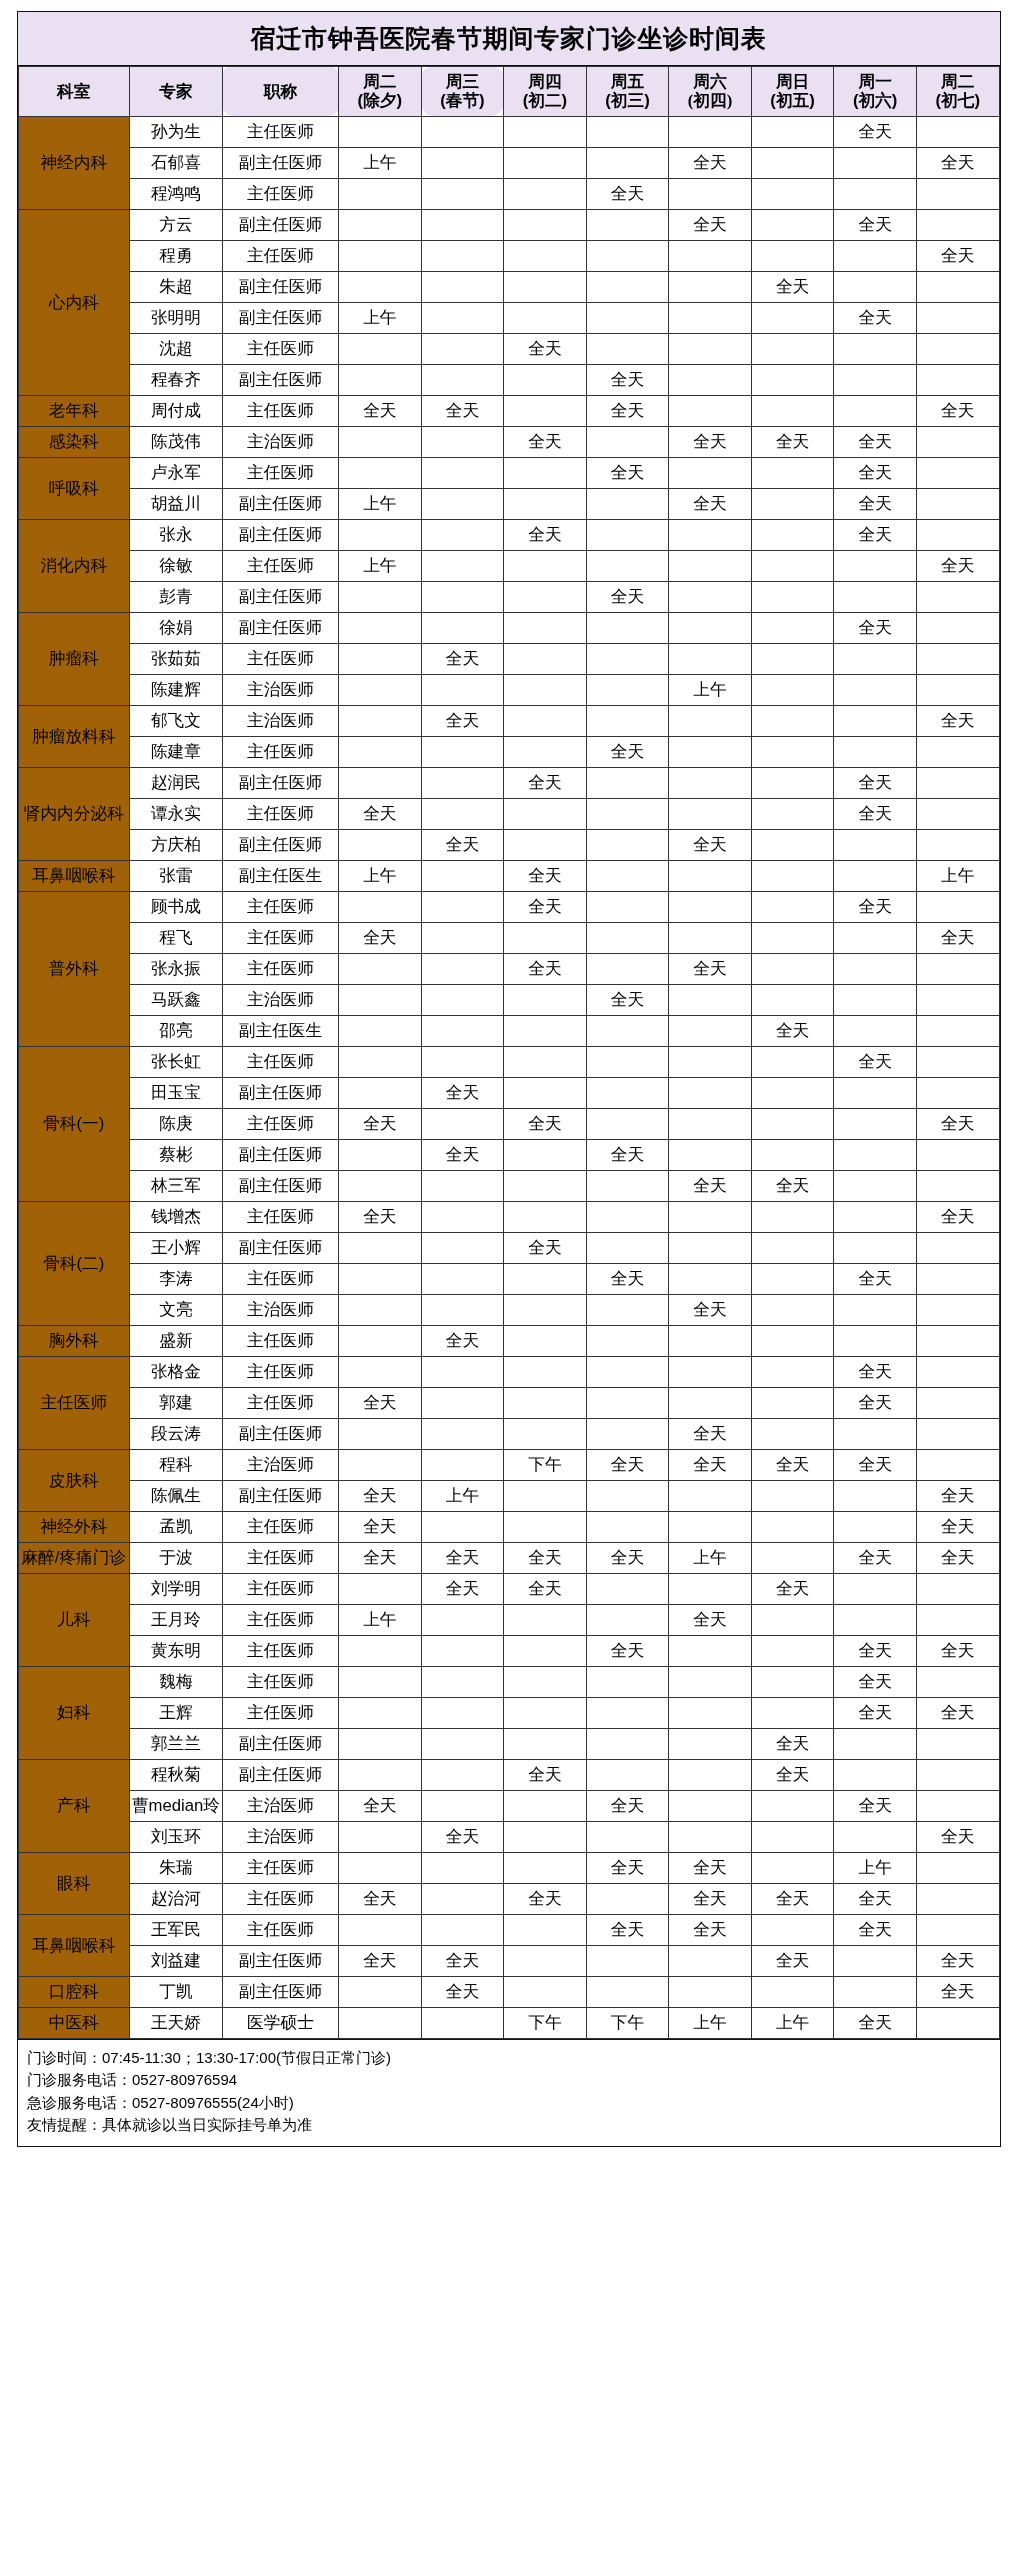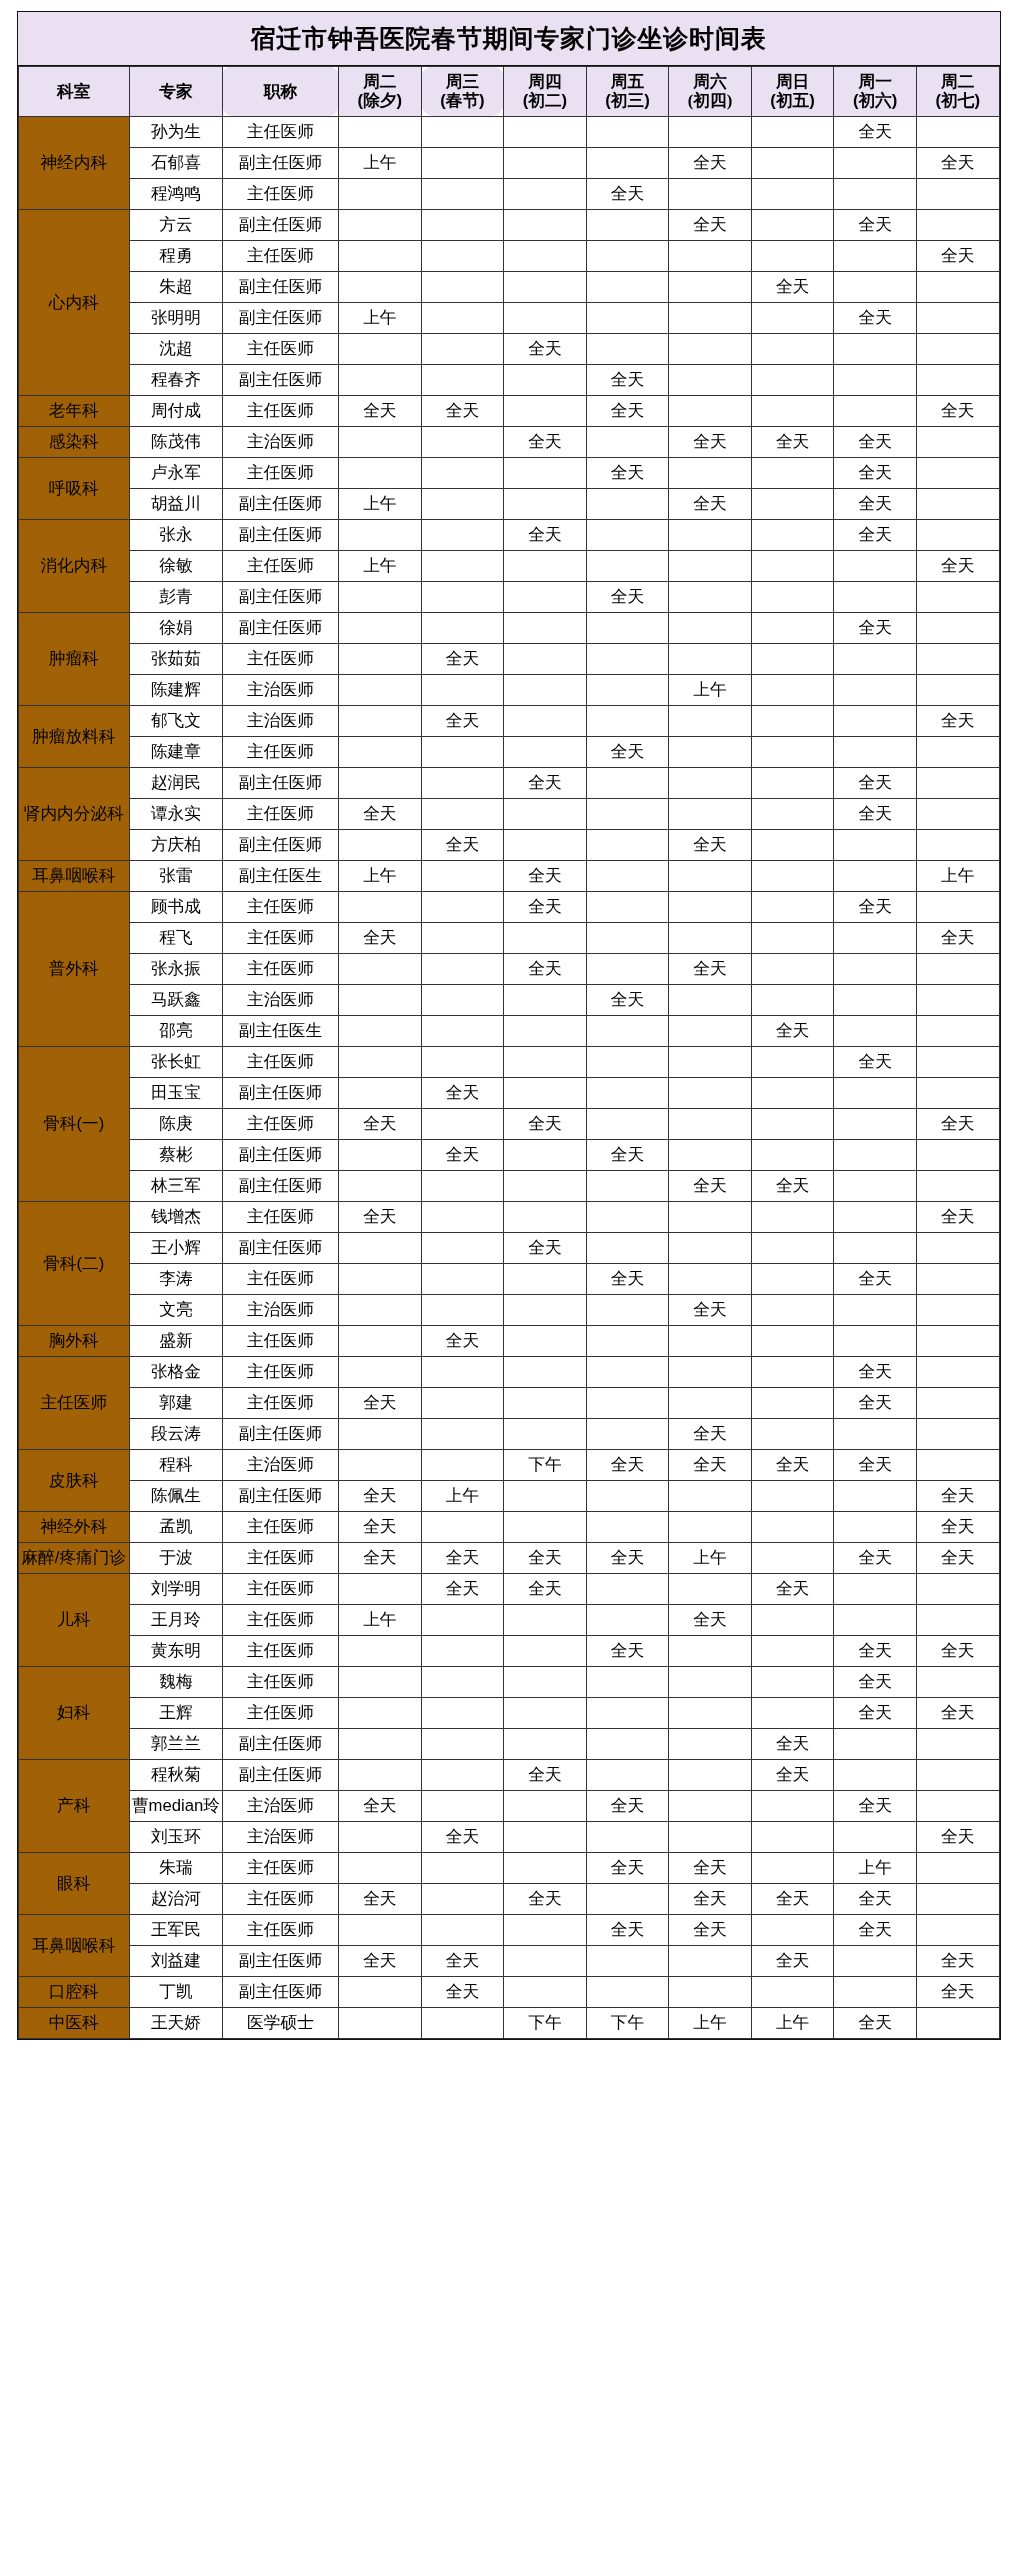--- a/index.html
+++ b/index.html
@@ -878,16 +878,22 @@
               <td class="slot">下午</td>
               <td class="slot">上午</td>
               <td class="slot">上午</td>
               <td class="slot">全天</td>
               <td class="slot"></td>
             </tr>
           </tbody>
       </table>
     </div>
 
+    <div class="footer" id="footer-notes">
+        <div>门诊时间：07:45-11:30；13:30-17:00(节假日正常门诊)</div>
+        <div>门诊服务电话：0527-80976594</div>
+        <div>急诊服务电话：0527-80976555(24小时)</div>
+        <div>友情提醒：具体就诊以当日实际挂号单为准</div>
+      </div>
 
   </div>
 </div>
 
 
 </body></html>

